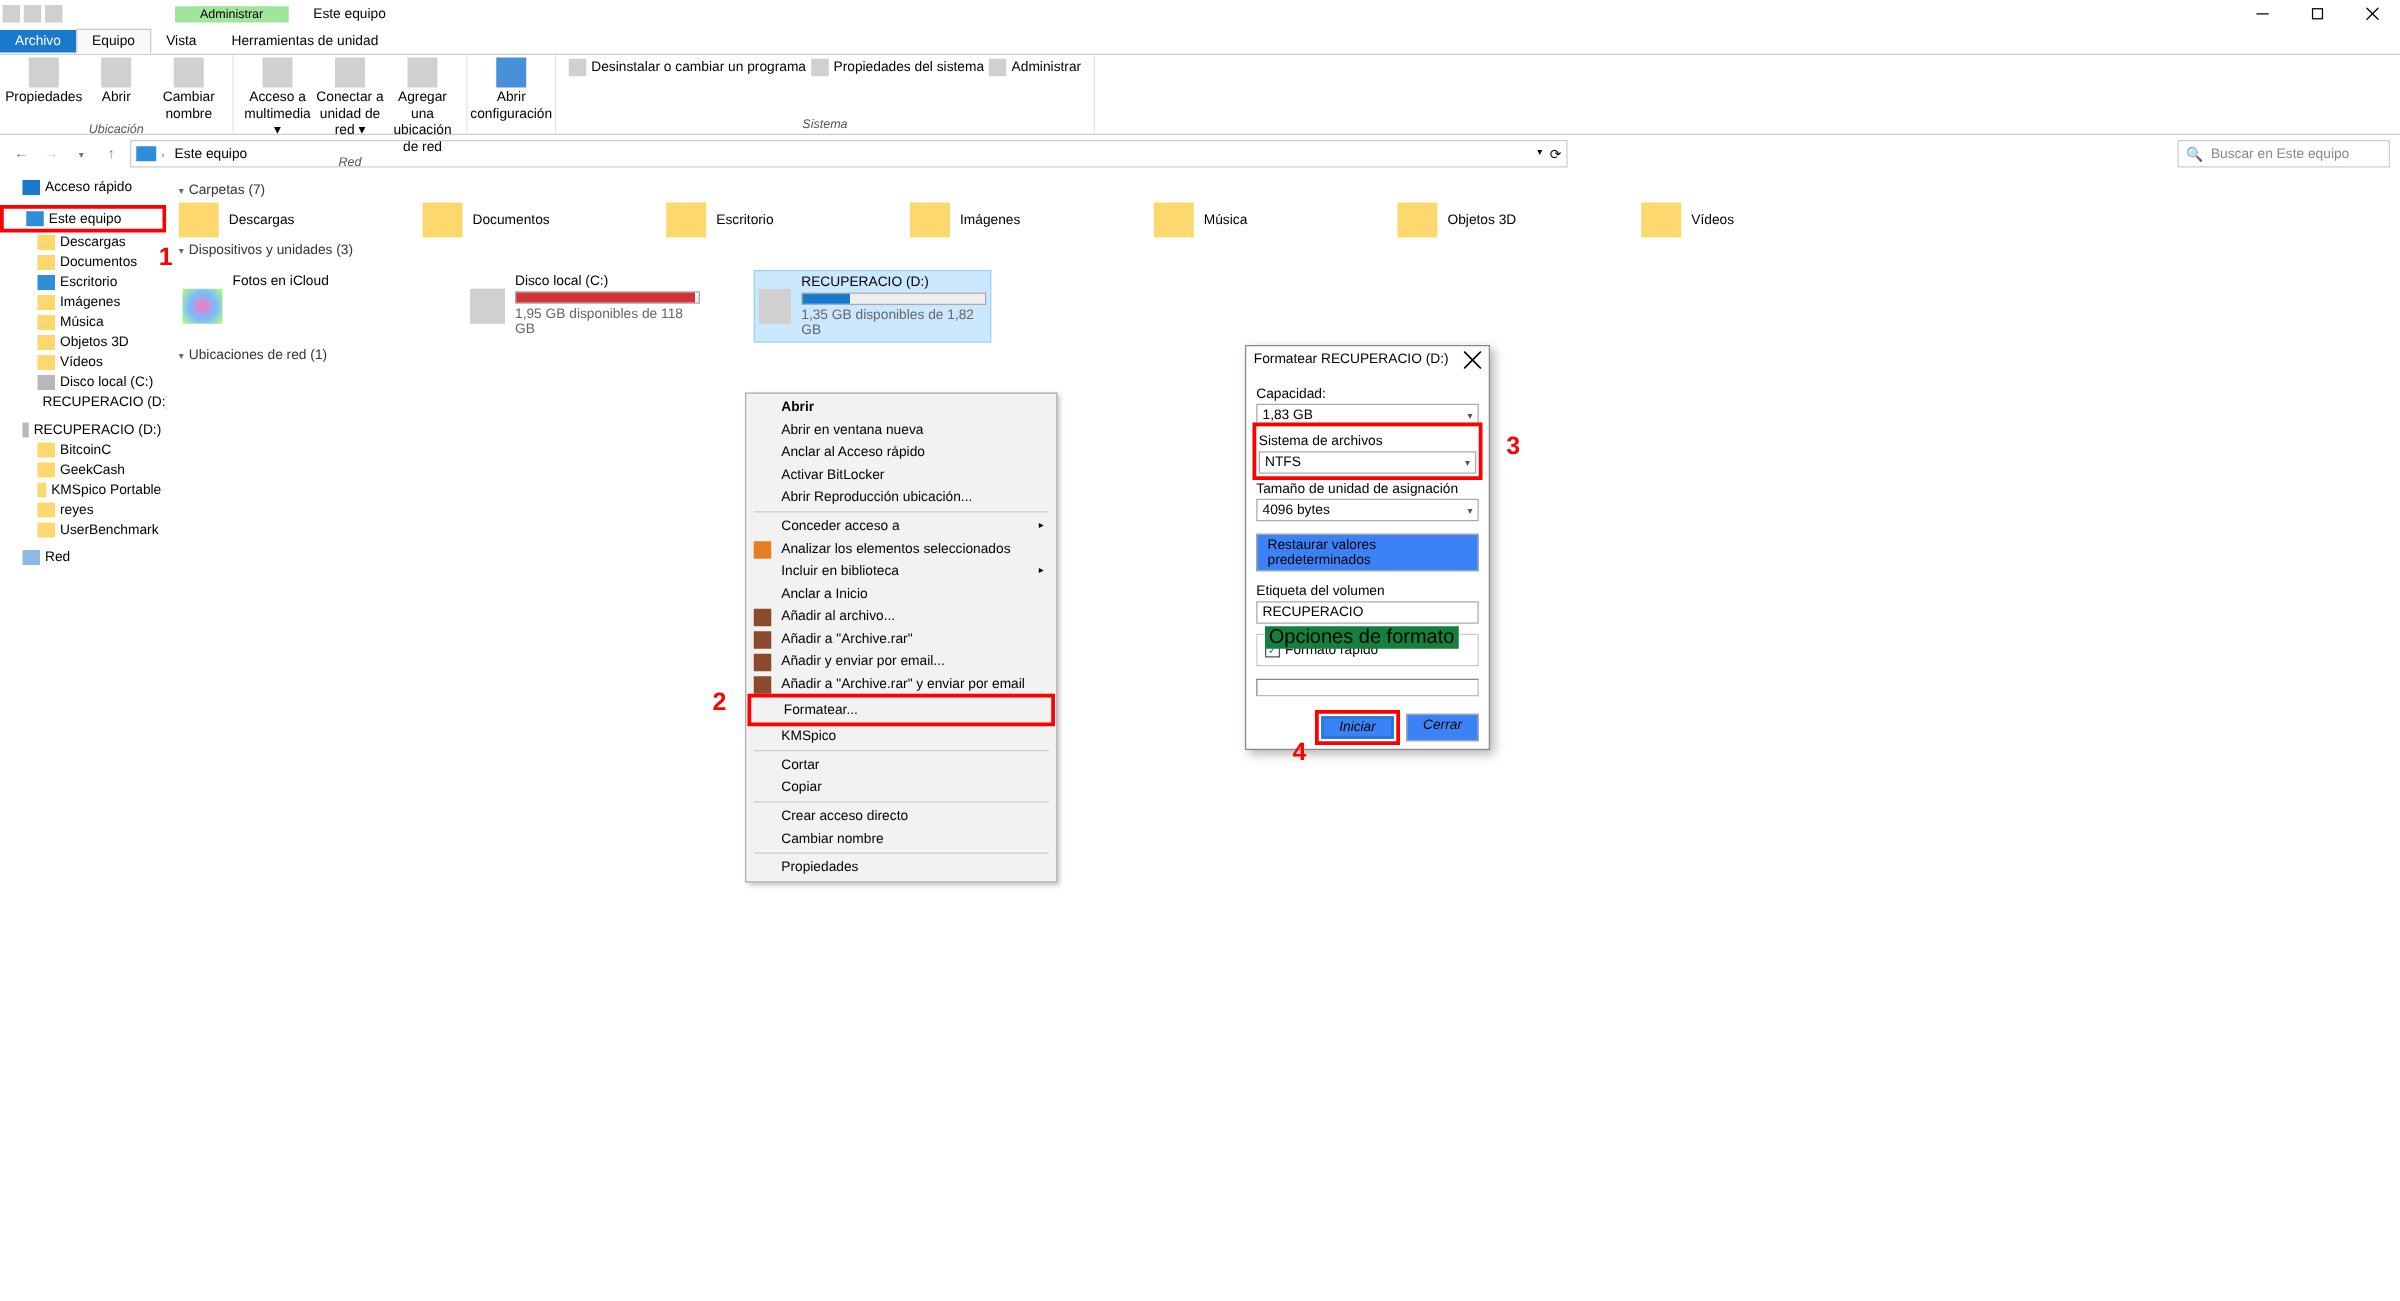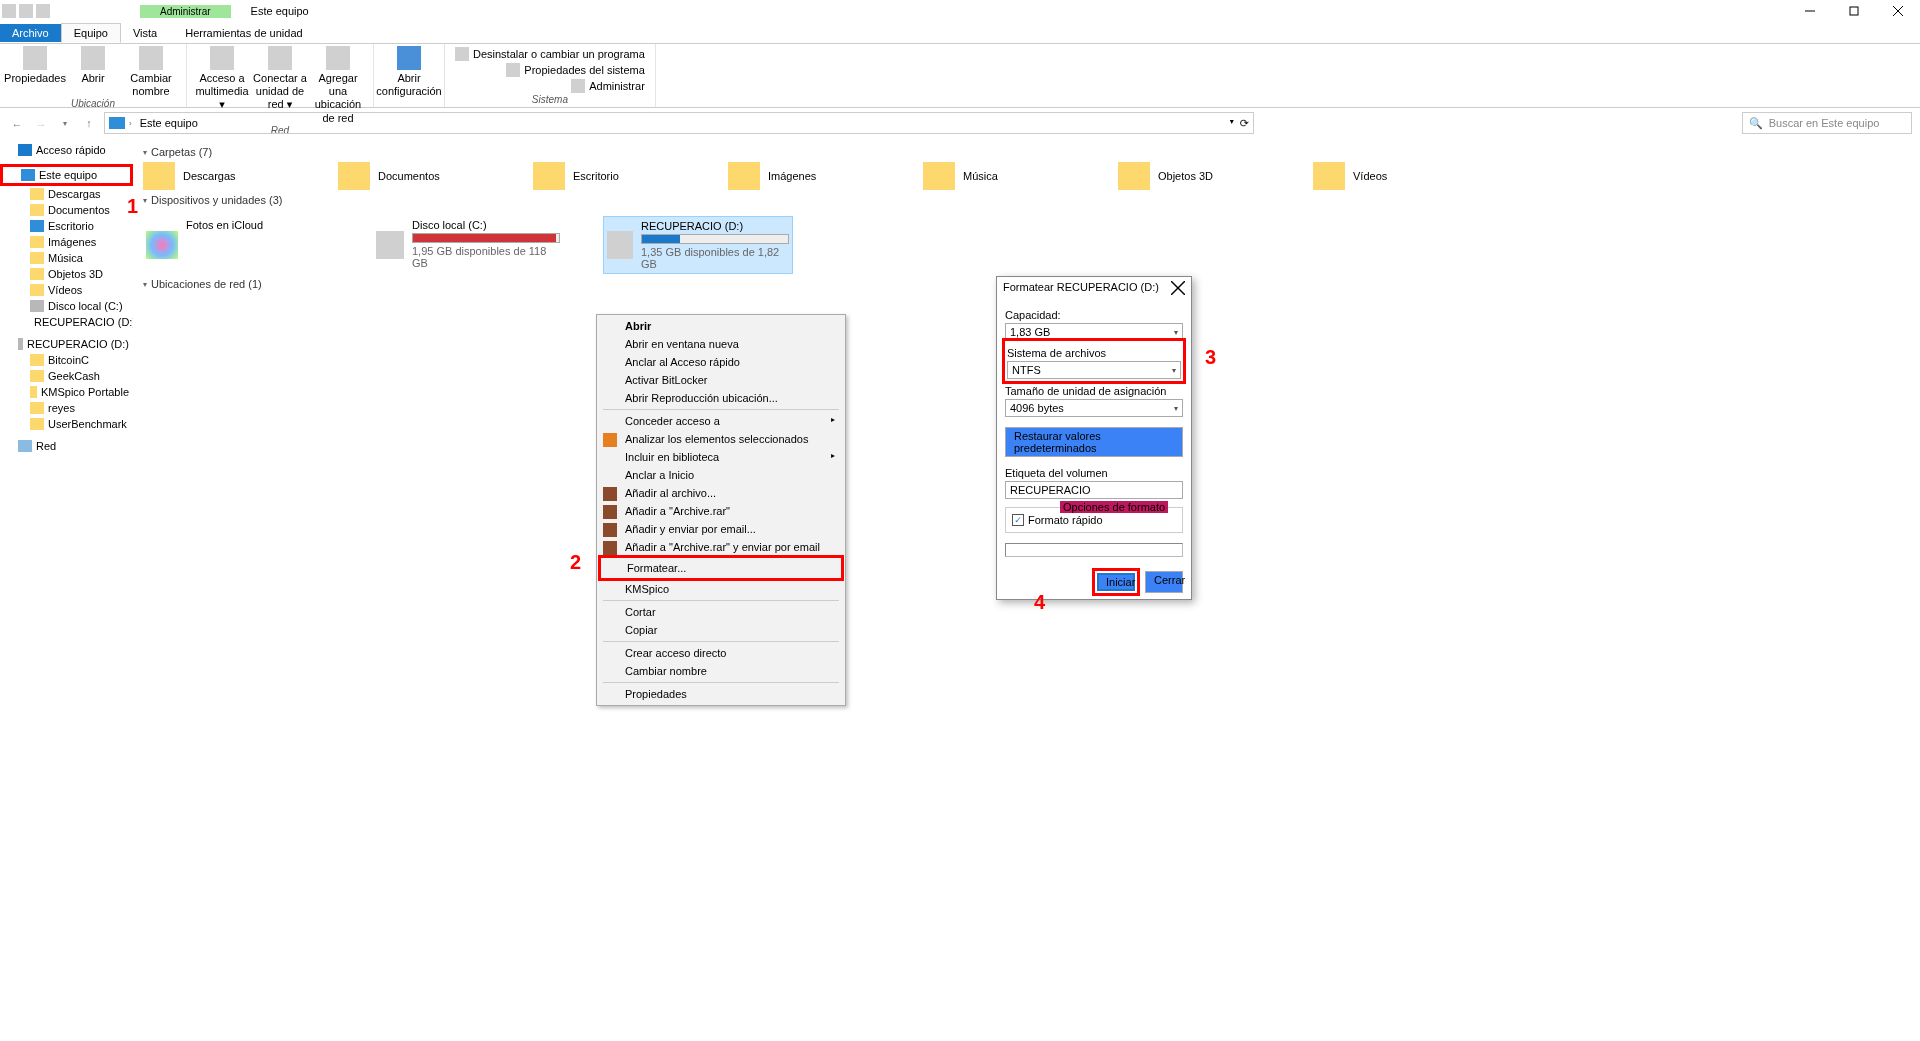--- a/index.html
+++ b/index.html
@@ -83,26 +83,26 @@
 .dialog { position: absolute; left: 996px; top: 276px; width: 196px; background: #fff; border: 1px solid #888; box-shadow: 3px 3px 8px rgba(0,0,0,0.3); }
 .dlg-title { display: flex; justify-content: space-between; padding: 4px 6px; font-size: 11px; }
 .dlg-close { width: 14px; height: 14px; }
 .dlg-body { padding: 6px 8px; }
 .dlg-label { font-size: 11px; margin-top: 4px; }
 .dlg-select { width: 100%; height: 18px; border: 1px solid #aaa; background: #fff; font-size: 11px; padding: 0 4px; display: flex; align-items: center; justify-content: space-between; margin-top: 2px; }
 .dlg-select::after { content: "▾"; font-size: 8px; color: #555; }
 .dlg-btn { border: 1px solid #aaa; background: #3b82f6; padding: 2px 8px; font-size: 11px; display: inline-block; }
 .dlg-input { width: 100%; border: 1px solid #aaa; height: 18px; padding: 0 4px; font-size: 11px; margin-top: 2px; }
 .dlg-group { border: 1px solid #ccc; padding: 6px; margin-top: 8px; position: relative; }
-.dlg-group .legend { position: absolute; top: -7px; left: 6px; background: #be185d; padding: 0 3px; font-size: 11px; margin-left: 48px; }
+.dlg-group .legend { position: absolute; top: -7px; left: 6px; background: #15803d; padding: 0 3px; font-size: 16px; }
 .dlg-check { display: flex; align-items: center; gap: 4px; font-size: 11px; }
 .dlg-check .box { width: 12px; height: 12px; border: 1px solid #555; display: flex; align-items: center; justify-content: center; font-size: 9px; color: #1979ca; }
 .dlg-sunken { border: 1px solid #bbb; border-top-color: #888; border-left-color: #888; height: 14px; margin-top: 10px; }
 .dlg-buttons { display: flex; justify-content: flex-end; gap: 8px; margin-top: 14px; }
-.dlg-buttons .dlg-btn { width: 38px; text-align: center; }
+.dlg-buttons .dlg-btn { width: 58px; text-align: center; font-style: italic; }
 .dlg-btn.primary { border: 1px solid #1979ca; box-shadow: 0 0 0 1px #1979ca inset; }
 .highlight3 { border: 3px solid red; padding: 2px; margin: -3px; }
 .highlight4 { border: 3px solid red; padding: 2px; margin: -3px -3px; display: inline-block; }
 
 
 .anno { position: absolute; color: red; font-weight: bold; font-size: 20px; font-family: sans-serif; }
 </style>
 </head>
 <body>
 
@@ -179,21 +179,21 @@
   <div class="ribbon-group">
     <div class="items">
       <div class="ribbon-item">
           <div class="ico" style="background:#4a90d9"></div>
           <span>Abrir configuración</span>
         </div>
     </div>
     <div class="group-label"></div>
   </div>
   <div class="ribbon-group">
-    <div class="items" style="flex-direction:column;align-items:flex-end;gap:0">
+    <div class="items" style="flex-direction:row;align-items:center;gap:0">
       <div class="ribbon-item-small">
           <div class="ico"></div>
           <span>Desinstalar o cambiar un programa</span>
         </div>
       <div class="ribbon-item-small">
           <div class="ico"></div>
           <span>Propiedades del sistema</span>
         </div>
       <div class="ribbon-item-small">
           <div class="ico"></div>

